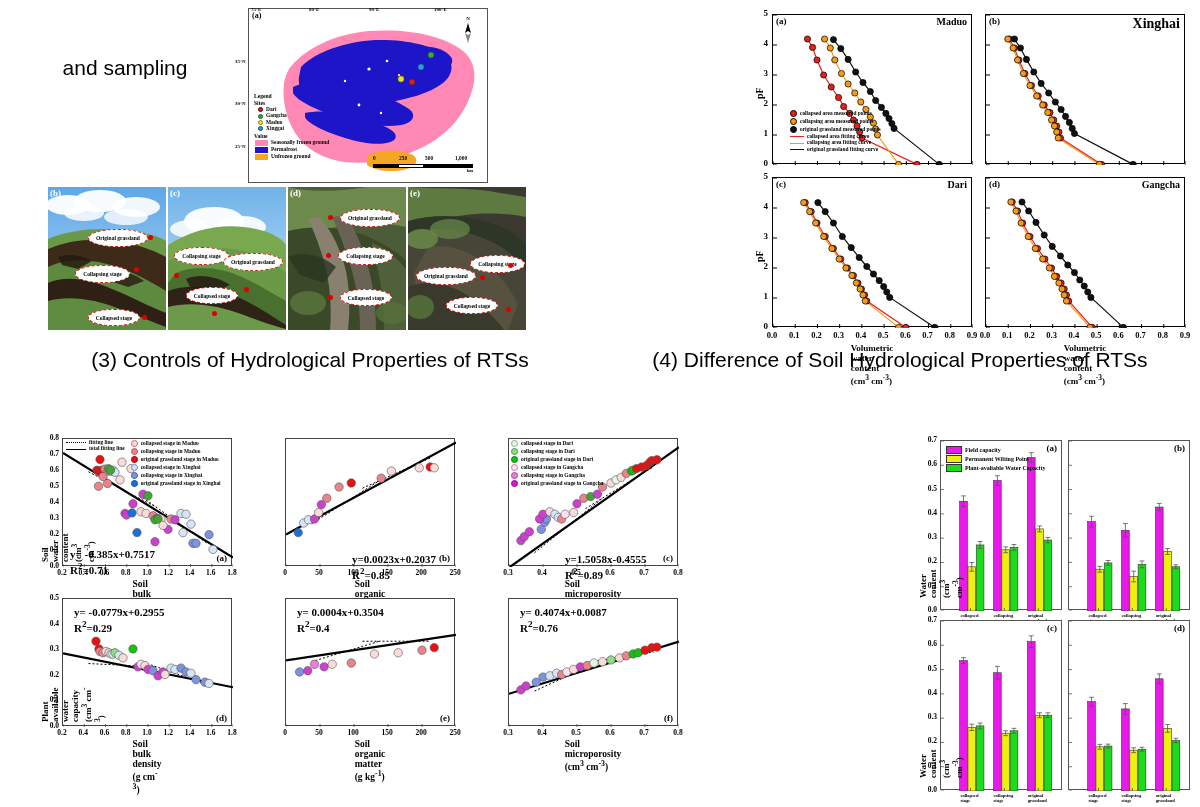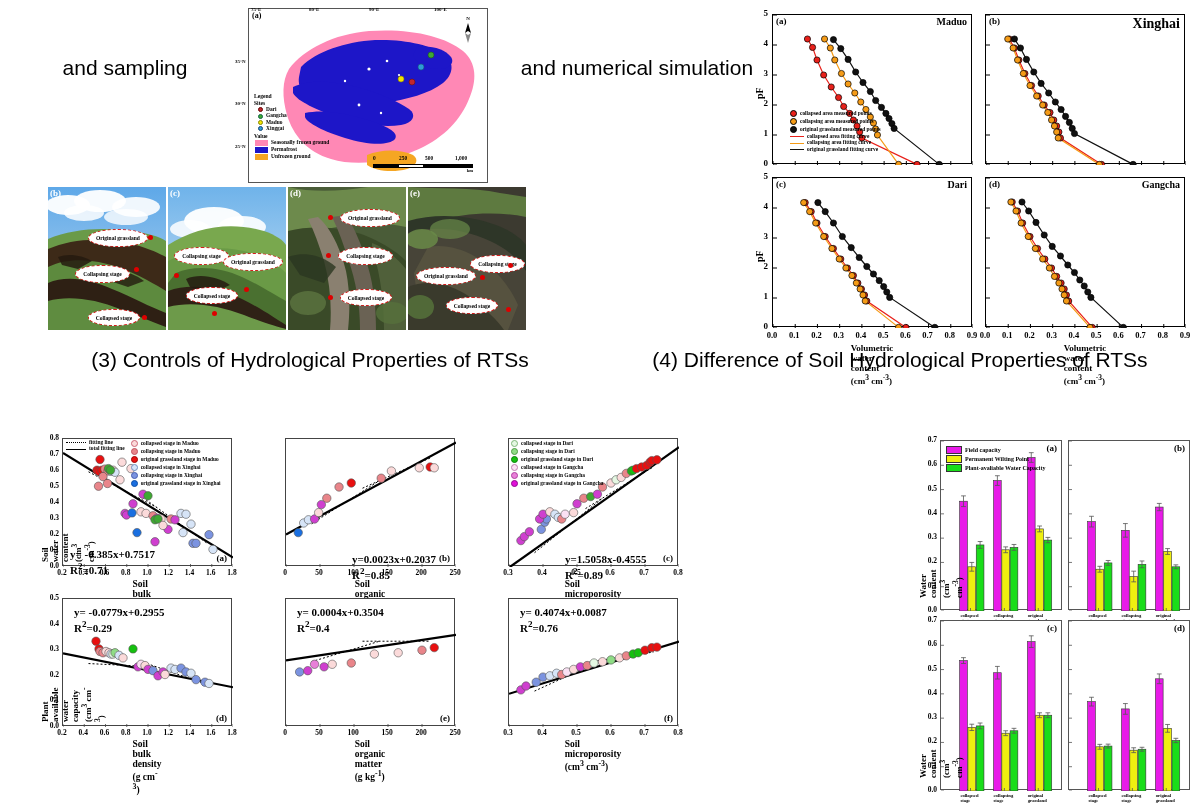--- a/index.html
+++ b/index.html
@@ -19,21 +19,20 @@
   .ovtxt{font-size:5.5px;font-weight:bold;font-family:"Liberation Serif",serif;color:#000;white-space:nowrap;}
   .reddot{position:absolute;width:5px;height:5px;border-radius:50%;background:#d00;}
 </style>
 </head>
 <body>
 
 <div class="abs sec-title" style="left:0px;top:55px;width:250px;">
   <div>and sampling</div>
 </div>
 <div class="abs sec-title" style="left:512px;top:55px;width:250px;">
-  <div>and numerical simulation</div>
 </div>
 <div class="abs sec-title" style="left:20px;top:347px;width:580px;">(3) Controls of Hydrological Properties of RTSs</div>
 <div class="abs sec-title" style="left:600px;top:347px;width:600px;">(4) Difference of Soil Hydrological Properties of RTSs</div>
 
 <div class="panel-box" style="left:248px;top:8px;width:240px;height:175px;">
   <svg width="238" height="173" viewBox="0 0 238 173">
     <rect x="0" y="0" width="238" height="173" fill="#fff"></rect>
 
     <path d="M40,60 C55,40 85,25 120,22 C160,19 196,27 214,42 C228,54 228,72 220,90
              C212,110 196,128 170,140 C142,153 108,158 82,150 C58,143 44,126 38,106

